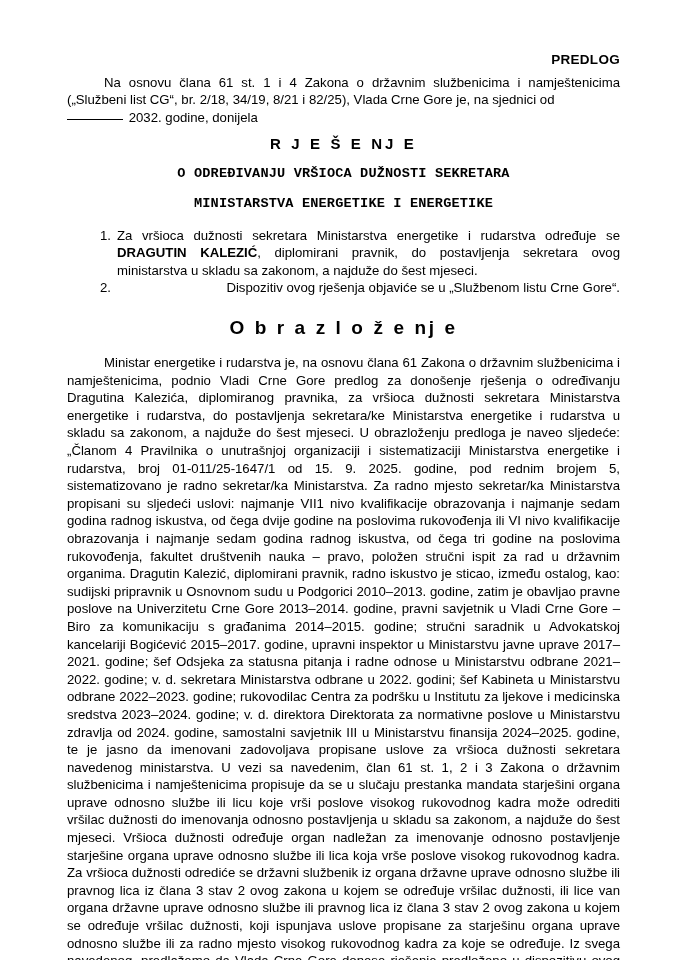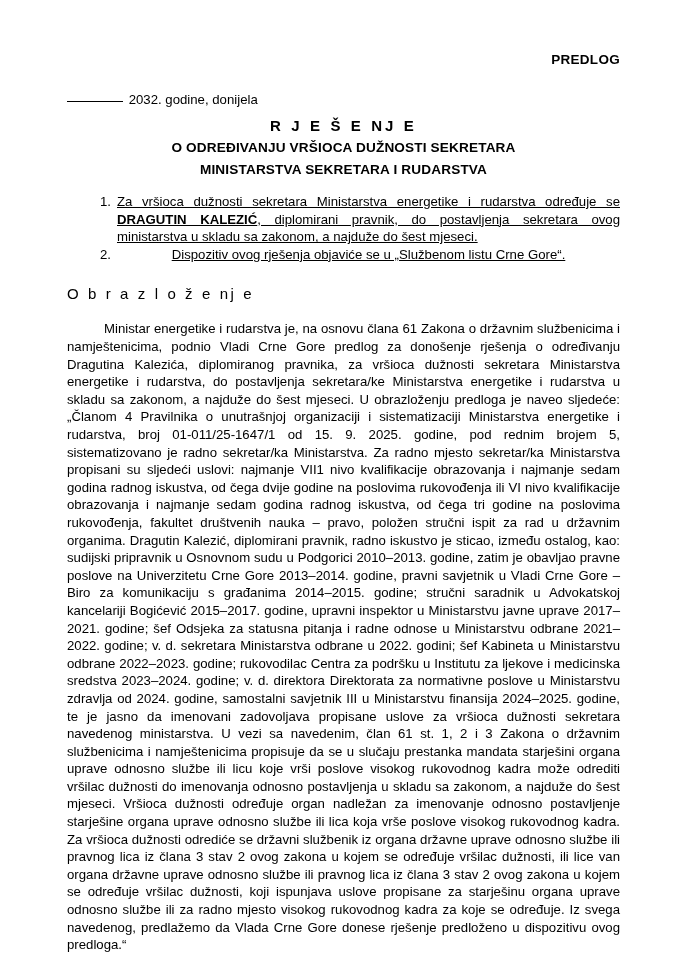--- a/index.html
+++ b/index.html
@@ -66,30 +66,30 @@
     font-weight: bold;
     letter-spacing: 3.1px;
     line-height: 19px;
     margin: 0;
   }
   .title-sub {
     font-size: 13.6px;
     font-weight: bold;
     line-height: 18px;
     letter-spacing: 0.15px;
-    margin: 4px;
+    margin: 12px;
+    font-family: Liberation Mono, monospace;
   }
 
   
   ol.items {
     margin: 14px 0 0 0;
     padding: 0 0 0 28px;
     list-style: none;
     counter-reset: itm;
-    text-decoration: underline;
   }
   ol.items > li {
     counter-increment: itm;
     position: relative;
     font-size: 13.2px;
     line-height: 17.6px;
     text-align: justify;
     text-justify: inter-word;
     padding-left: 22px;
     margin-bottom: 0;
@@ -100,51 +100,52 @@
     left: 0;
     top: 0;
     width: 16px;
     text-align: right;
     font-weight: normal;
   }
   ol.items > li .nm {
     font-weight: bold;
   }
   ol.items > li:last-child {
-    text-align: center;
+    text-align: right;
   }
 
   
   .obraz {
-    font-size: 15px;
-    font-weight: normal;
+    text-align: center;
+    font-size: 19px;
+    font-weight: bold;
     letter-spacing: 2.6px;
     margin: 22px 0 0 0;
     line-height: 18px;
   }
 
   .body-para {
     margin-top: 17px;
   }
 
   .sp { white-space: pre; }
 </style>
 </head>
 <body>
 
 <div class="page">
 
   <div class="predlog-label">PREDLOG</div>
 
-  <p class="para indent-first"><br><span class="blank-rule"></span><span class="sp"> </span><span>2032. godine, donijela</span></p>
+  <p class="para indent-first"><span>Na osnovu člana 61 st. 1 i 4 Zakona o državnim službenicima i namještenicima („Službeni list CG“, br. 2/18, 34/19, 8/21 i 82/25), Vlada Crne Gore je, na sjednici od</span><br><span class="blank-rule"></span><span class="sp"> </span><span>2032. godine, donijela</span></p>
 
   <div class="title-block">
     <p class="title-rjesenje">R J E Š E NJ E</p>
     <p class="title-sub">O ODREĐIVANJU VRŠIOCA DUŽNOSTI SEKRETARA</p>
-    <p class="title-sub">MINISTARSTVA SEKRETARA I RUDARSTVA</p>
+    <p class="title-sub">MINISTARSTVA ENERGETIKE I ENERGETIKE</p>
   </div>
 
   <ol class="items">
     <li><span>Za vršioca dužnosti sekretara Ministarstva energetike i rudarstva određuje se </span><span class="nm">DRAGUTIN KALEZIĆ</span><span>, diplomirani pravnik, do postavljenja sekretara ovog ministarstva u skladu sa zakonom, a najduže do šest mjeseci.</span></li>
     <li><span>Dispozitiv ovog rješenja objaviće se u „Službenom listu Crne Gore“.</span></li>
   </ol>
 
   <p class="obraz">O b r a z l o ž e nj e</p>
 
   <p class="para indent-first body-para">Ministar energetike i rudarstva je, na osnovu člana 61 Zakona o državnim službenicima i namještenicima, podnio Vladi Crne Gore predlog za donošenje rješenja o određivanju Dragutina Kalezića, diplomiranog pravnika, za vršioca dužnosti sekretara Ministarstva energetike i rudarstva, do postavljenja sekretara/ke Ministarstva energetike i rudarstva u skladu sa zakonom, a najduže do šest mjeseci. U obrazloženju predloga je naveo sljedeće: „Članom 4 Pravilnika o unutrašnjoj organizaciji i sistematizaciji Ministarstva energetike i rudarstva, broj 01-011/25-1647/1 od 15. 9. 2025. godine, pod rednim brojem 5, sistematizovano je radno sekretar/ka Ministarstva. Za radno mjesto sekretar/ka Ministarstva propisani su sljedeći uslovi: najmanje VII1 nivo kvalifikacije obrazovanja i najmanje sedam godina radnog iskustva, od čega dvije godine na poslovima rukovođenja ili VI nivo kvalifikacije obrazovanja i najmanje sedam godina radnog iskustva, od čega tri godine na poslovima rukovođenja, fakultet društvenih nauka – pravo, položen stručni ispit za rad u državnim organima. Dragutin Kalezić, diplomirani pravnik, radno iskustvo je sticao, između ostalog, kao: sudijski pripravnik u Osnovnom sudu u Podgorici 2010–2013. godine, zatim je obavljao pravne poslove na Univerzitetu Crne Gore 2013–2014. godine, pravni savjetnik u Vladi Crne Gore – Biro za komunikaciju s građanima 2014–2015. godine; stručni saradnik u Advokatskoj kancelariji Bogićević 2015–2017. godine, upravni inspektor u Ministarstvu javne uprave 2017–2021. godine; šef Odsjeka za statusna pitanja i radne odnose u Ministarstvu odbrane 2021–2022. godine; v. d. sekretara Ministarstva odbrane u 2022. godini; šef Kabineta u Ministarstvu odbrane 2022–2023. godine; rukovodilac Centra za podršku u Institutu za ljekove i medicinska sredstva 2023–2024. godine; v. d. direktora Direktorata za normativne poslove u Ministarstvu zdravlja od 2024. godine, samostalni savjetnik III u Ministarstvu finansija 2024–2025. godine, te je jasno da imenovani zadovoljava propisane uslove za vršioca dužnosti sekretara navedenog ministarstva. U vezi sa navedenim, član 61 st. 1, 2 i 3 Zakona o državnim službenicima i namještenicima propisuje da se u slučaju prestanka mandata starješini organa uprave odnosno službe ili licu koje vrši poslove visokog rukovodnog kadra može odrediti vršilac dužnosti do imenovanja odnosno postavljenja u skladu sa zakonom, a najduže do šest mjeseci. Vršioca dužnosti određuje organ nadležan za imenovanje odnosno postavljenje starješine organa uprave odnosno službe ili lica koja vrše poslove visokog rukovodnog kadra. Za vršioca dužnosti odrediće se državni službenik iz organa državne uprave odnosno službe ili pravnog lica iz člana 3 stav 2 ovog zakona u kojem se određuje vršilac dužnosti, ili lice van organa državne uprave odnosno službe ili pravnog lica iz člana 3 stav 2 ovog zakona u kojem se određuje vršilac dužnosti, koji ispunjava uslove propisane za starješinu organa uprave odnosno službe ili za radno mjesto visokog rukovodnog kadra za koje se određuje. Iz svega navedenog, predlažemo da Vlada Crne Gore donese rješenje predloženo u dispozitivu ovog predloga.“</p>

